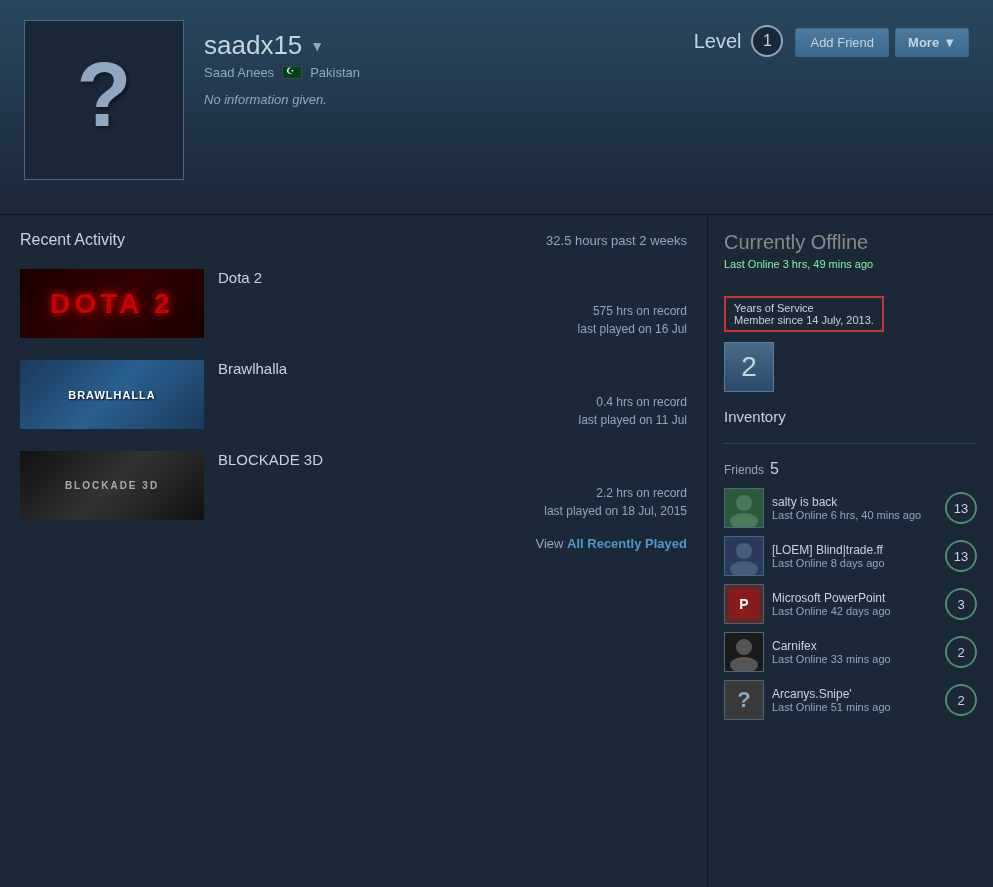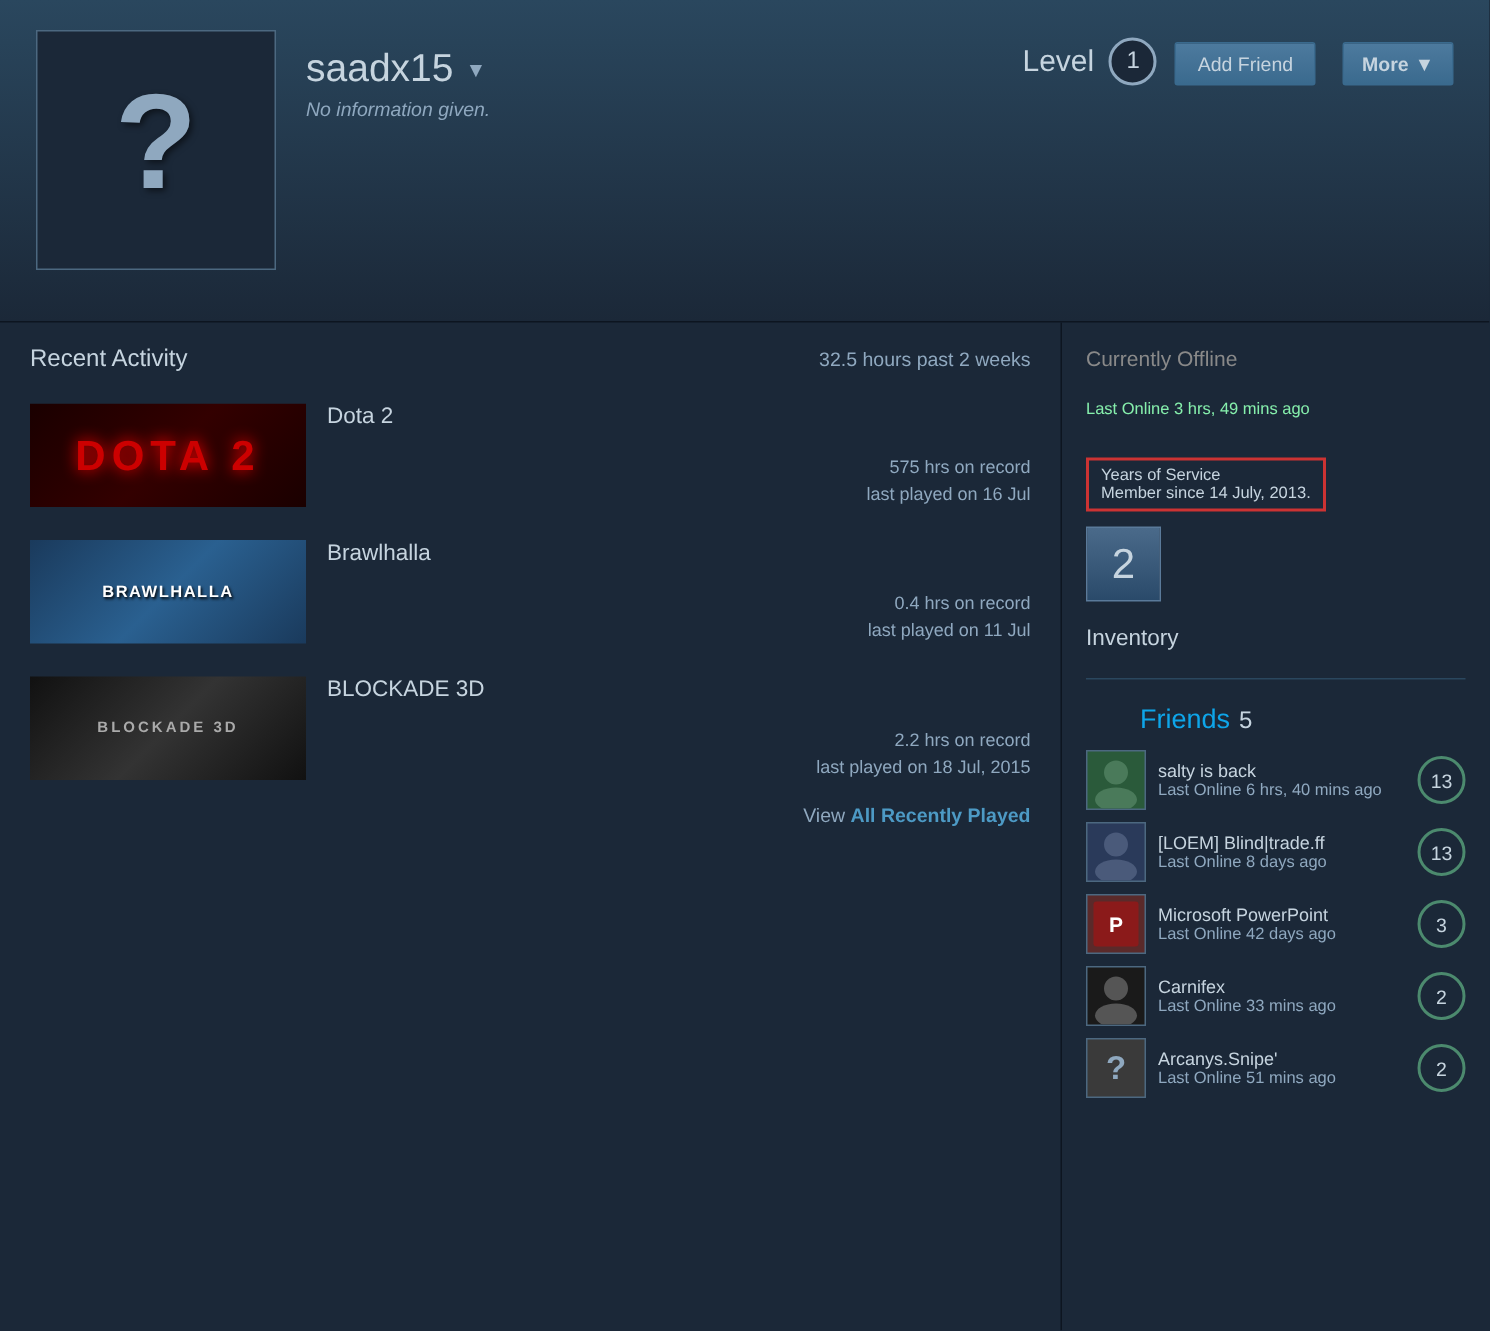--- a/index.html
+++ b/index.html
@@ -110,21 +110,21 @@
       display: flex;
       align-items: center;
       justify-content: center;
       font-size: 16px;
       color: #c6d4df;
       background: #1b2838;
     }
 
     .action-buttons {
       display: flex;
-      gap: 18px;
+      gap: 6px;
     }
 
     .btn-add-friend {
       background: linear-gradient(to bottom, #4d7a9e 0%, #3a6a8e 100%);
       border: 1px solid #3a6a8e;
       color: #c6d4df;
       padding: 6px 14px;
       font-size: 13px;
       cursor: pointer;
       border-radius: 2px;
@@ -286,23 +286,23 @@
       flex-shrink: 0;
       padding: 16px 16px;
       overflow: hidden;
     }
 
     .status-section {
       margin-bottom: 16px;
     }
 
     .status-title {
-      font-size: 14px;
+      font-size: 20px;
       color: #898989;
-      margin-bottom: 20px;
+      margin-bottom: 4px;
     }
 
     .status-time {
       font-size: 11px;
       color: #86efac;
     }
 
     .years-badge {
       border: 2px solid #cc3333;
       padding: 4px 8px;
@@ -349,23 +349,22 @@
     }
 
     .friends-header {
       display: flex;
       align-items: baseline;
       gap: 6px;
       margin-bottom: 10px;
     }
 
     .friends-title {
-      font-size: 18px;
-      color: #0ea5e9;
-      margin-left: 36px;
+      font-size: 12px;
+      color: #a3a3a3;
     }
 
     .friends-count {
       font-size: 16px;
       color: #c6d4df;
     }
 
     .friend-item {
       display: flex;
       align-items: center;
@@ -451,20 +450,25 @@
 <div class="profile-header">
   <div class="avatar-container">
     <div class="avatar-question">?</div>
   </div>
 
   <div class="profile-info">
     <div class="username-row">
       <span class="username">saadx15</span>
       <span class="dropdown-arrow">▼</span>
     </div>
+    <div class="real-name-row">
+      <span>Saad Anees</span>
+      <span class="pk-flag"></span>
+      <span>Pakistan</span>
+    </div>
     <div class="no-info">No information given.</div>
   </div>
 
   <div class="profile-right">
     <div class="level-section">
       <span class="level-label">Level</span>
       <div class="level-badge">1</div>
     </div>
     <div class="action-buttons">
       <button class="btn-add-friend">Add Friend</button>

